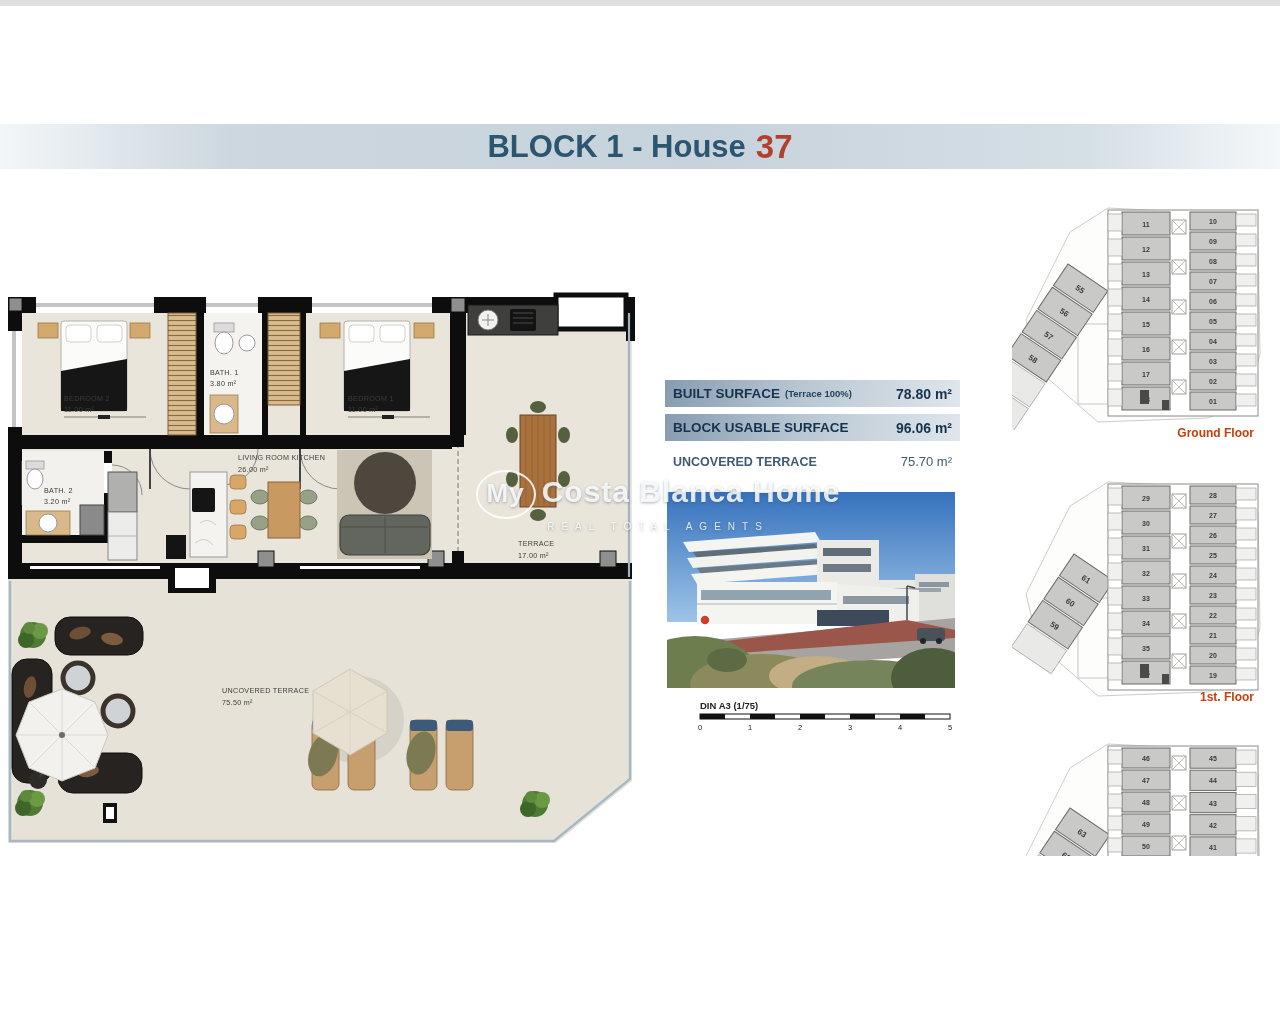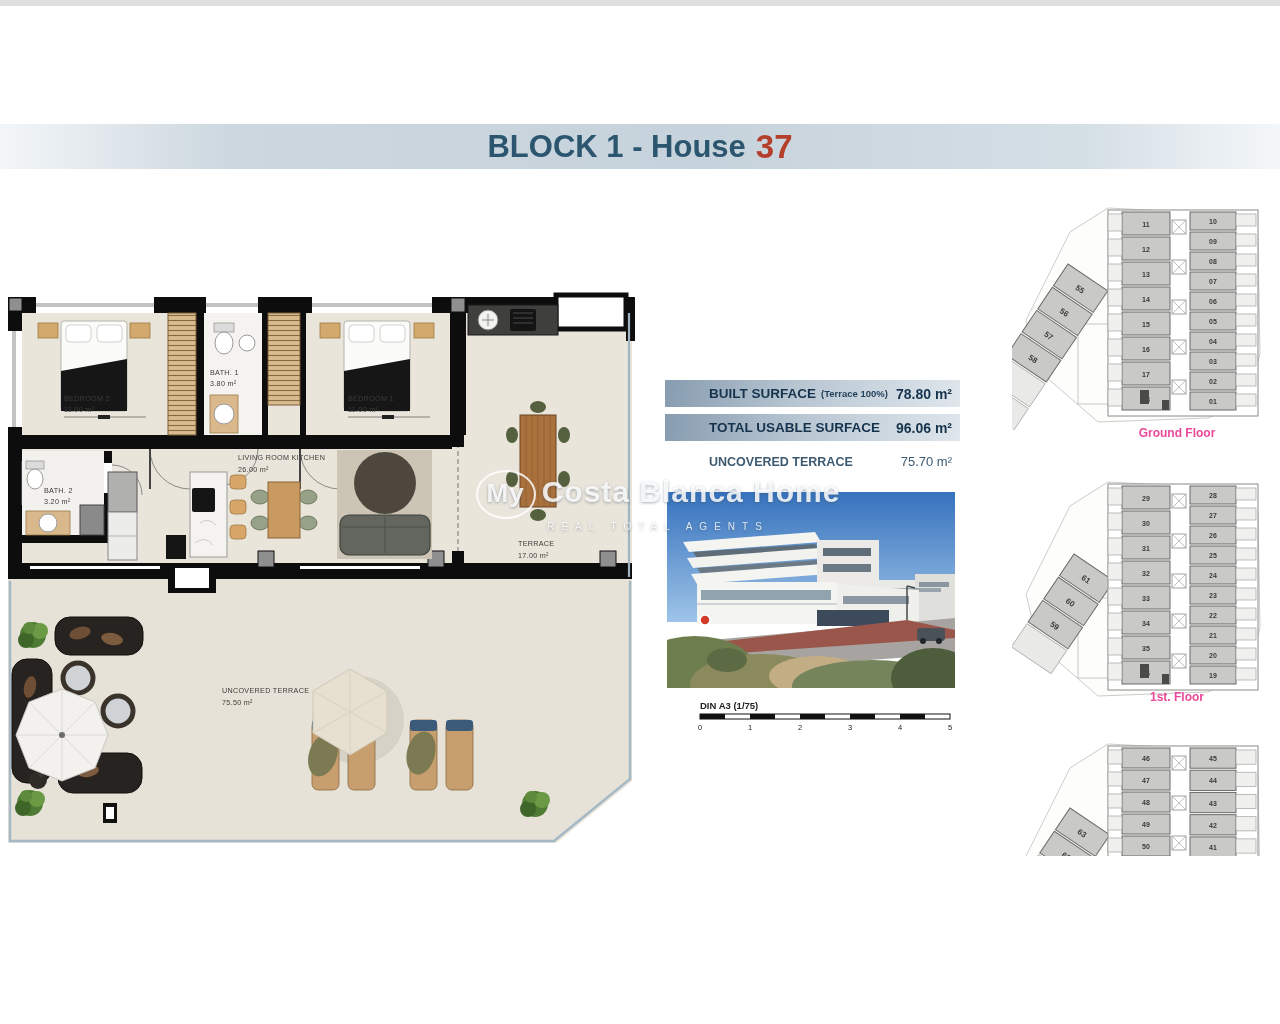--- a/index.html
+++ b/index.html
@@ -10,33 +10,33 @@
   .titlebar{position:absolute;left:0;top:124px;width:1280px;height:45px;
     background:linear-gradient(90deg,#f3f6f8 0%,#ccd7df 18%,#c7d3dc 55%,#d5dfe6 85%,#f4f7f9 100%);
     display:flex;align-items:center;justify-content:center;}
   .titlebar .t1{font-size:31px;font-weight:bold;color:#2c566f;letter-spacing:0px;}
   .titlebar .t2{font-size:33px;font-weight:bold;color:#b4402c;margin-left:10px;}
   
   .surface{position:absolute;left:665px;top:380px;width:295px;}
   .srow{height:27px;margin-bottom:7px;display:flex;align-items:center;padding:0 8px;
     background:linear-gradient(100deg,#879cb0 0%,#b8c6d2 45%,#dfe6ec 100%);}
   .srow.plain{background:none;}
-  .slabel{font-size:13.5px;font-weight:bold;color:#16334d;white-space:nowrap;margin-left:36px;}
+  .slabel{font-size:13.5px;font-weight:bold;color:#16334d;white-space:nowrap;}
   .snote{font-size:9.5px;font-weight:bold;color:#24425c;margin-left:5px;white-space:nowrap;}
   .sval{margin-left:auto;font-size:14px;font-weight:bold;color:#16334d;white-space:nowrap;}
   .srow.plain .slabel{font-weight:bold;color:#3d5a71;font-size:12.5px;}
   .srow.plain .sval{font-weight:normal;color:#3d5a71;font-size:13px;}
   
   .photo{position:absolute;left:667px;top:492px;width:288px;height:196px;overflow:hidden;}
   
   .scalebar{position:absolute;left:690px;top:698px;}
   
   .mini{position:absolute;width:256px;}
-  .mini .mlabel{position:absolute;left:80px;width:170px;text-align:center;
-    font-size:12px;font-weight:bold;color:#ec4899;}
+  .mini .mlabel{position:absolute;left:72px;width:170px;text-align:right;
+    font-size:12px;font-weight:bold;color:#c2410c;}
   
   .wm-brand{position:absolute;left:448px;top:470px;width:420px;text-align:center;
     color:rgba(255,255,255,0.85);text-shadow:0 1px 3px rgba(60,80,100,0.45);pointer-events:none;}
   .wm-brand .line1{font-size:30px;font-weight:bold;letter-spacing:1px;}
   .wm-brand .circ{display:inline-block;border:2px solid rgba(255,255,255,0.85);border-radius:50%;
     padding:6px 9px 8px 9px;margin-right:6px;font-size:26px;}
   .wm-brand .line2{font-size:10px;letter-spacing:7px;margin-top:2px;color:rgba(255,255,255,0.8);}
   .wm-photo{position:absolute;left:430px;top:712px;width:440px;
     font-family:"DejaVu Serif",serif;font-style:italic;font-size:45px;
     color:rgba(150,150,150,0.48);text-shadow:1px 1px 0 rgba(255,255,255,0.9);
@@ -284,21 +284,21 @@
     </g>
   </svg>
 
   <div class="surface">
     <div class="srow">
       <span class="slabel">BUILT SURFACE</span>
       <span class="snote">(Terrace 100%)</span>
       <span class="sval">78.80 m²</span>
     </div>
     <div class="srow">
-      <span class="slabel">TOTAL USABLE SURFACE</span>
+      <span class="slabel">BLOCK USABLE SURFACE</span>
       <span class="sval">96.06 m²</span>
     </div>
     <div class="srow plain">
       <span class="slabel">UNCOVERED TERRACE</span>
       <span class="sval">75.70 m²</span>
     </div>
   </div>
 
   <div class="photo">
     <svg width="288" height="196" viewBox="0 0 288 196">

